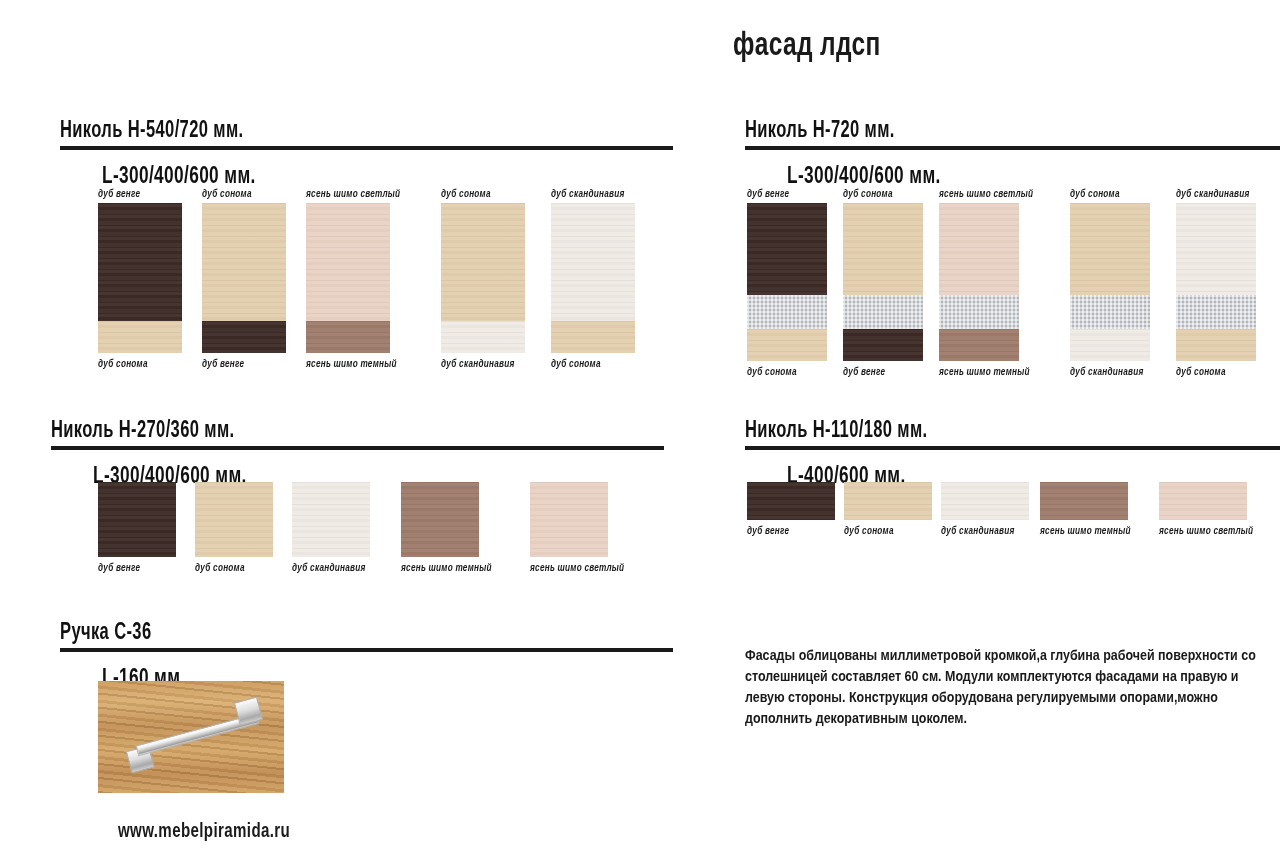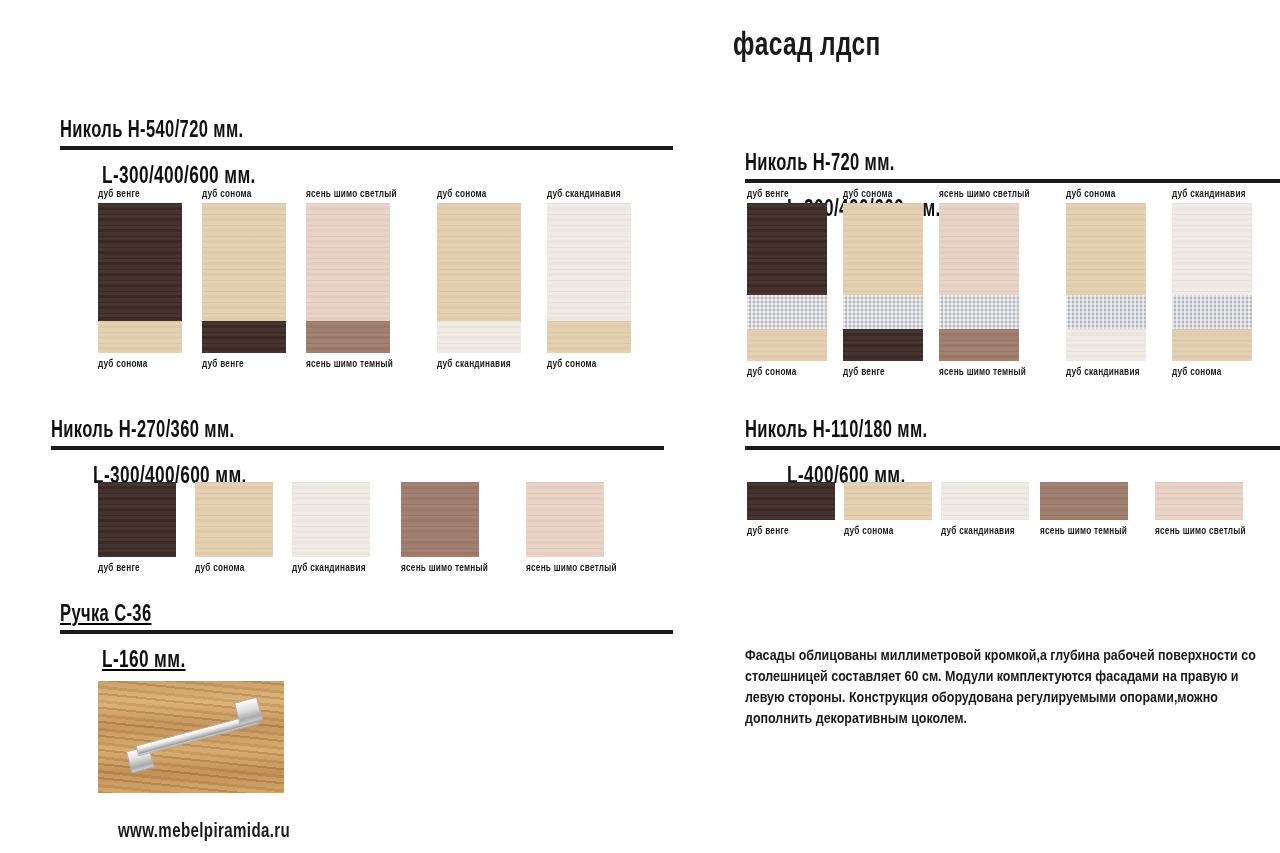--- a/index.html
+++ b/index.html
@@ -44,21 +44,21 @@
   .sec-rule {
     height: 5px; background: #1a1a1a; margin-top: 2px;
     border-top: 1px solid #fff;
   }
   .sec-sub {
     font-size: 24px; color: #111; margin-top: 11px; margin-left: 42px;
   }
 
   
   .swatch-row { display: flex; position: absolute; }
-  .swatch { position: relative; }
+  .swatch { position: relative; font-style: italic; }
   .cap {
     font-size: 10px; color: #1a1a1a;
     font-family: "Liberation Sans Narrow", "Liberation Sans", sans-serif;
     font-weight: 700;
     transform: scaleX(0.82); transform-origin: left center;
     white-space: nowrap; letter-spacing: 0.3px;
   }
   .cap-top { margin-bottom: 4px; }
   .cap-bot { margin-top: 5px; }
   .panel { display: flex; flex-direction: column; overflow: hidden; }
@@ -172,21 +172,21 @@
     <div class="swatch">
       <div class="cap cap-top">дуб скандинавия</div>
       <div class="panel" style="width:84px;height:150px;">
         <div class="band" style="height:118px;background:#efeae4;"></div>
         <div class="band" style="height:32px;background:#e3cfae;"></div>
       </div>
       <div class="cap cap-bot">дуб сонома</div>
     </div>
   </div>
 
-  <div class="section" style="left:745px; top:116px; width:535px;margin-top:33px;">
+  <div class="section" style="left:745px; top:116px; width:535px;">
     <div class="cond sec-title">Николь  H-720 мм.</div>
     <div class="sec-rule"></div>
     <div class="cond sec-sub">L-300/400/600 мм.</div>
   </div>
   <div class="swatch-row" style="left:747px; top:188px; gap:16px;">
     <div class="swatch">
       <div class="cap cap-top">дуб венге</div>
       <div class="panel" style="width:80px;height:158px;">
         <div class="band" style="height:92px;background:#3c2a26;"></div>
         <div class="band glass" style="height:34px;background:#c3c7cd;"></div>
@@ -301,21 +301,21 @@
       <div class="cap cap-bot">ясень шимо темный</div>
     </div>
     <div class="swatch">
       <div class="panel" style="width:88px;height:38px;">
         <div class="band" style="height:38px;background:#e8d2c4;"></div>
       </div>
       <div class="cap cap-bot">ясень шимо светлый</div>
     </div>
   </div>
 
-  <div class="section" style="left:60px; top:600px; width:613px;text-decoration:underline;">
+  <div class="section" style="left:60px; top:618px; width:613px;">
     <div class="cond sec-title">Ручка  С-36</div>
     <div class="sec-rule"></div>
     <div class="cond sec-sub">L-160 мм.</div>
   </div>
   <div class="handle-photo" style="left:98px; top:681px; width:186px; height:112px;">
     <div class="handle-bar">
       <div class="hb-foot left"></div>
       <div class="hb-rail"></div>
       <div class="hb-foot right"></div>
     </div>

